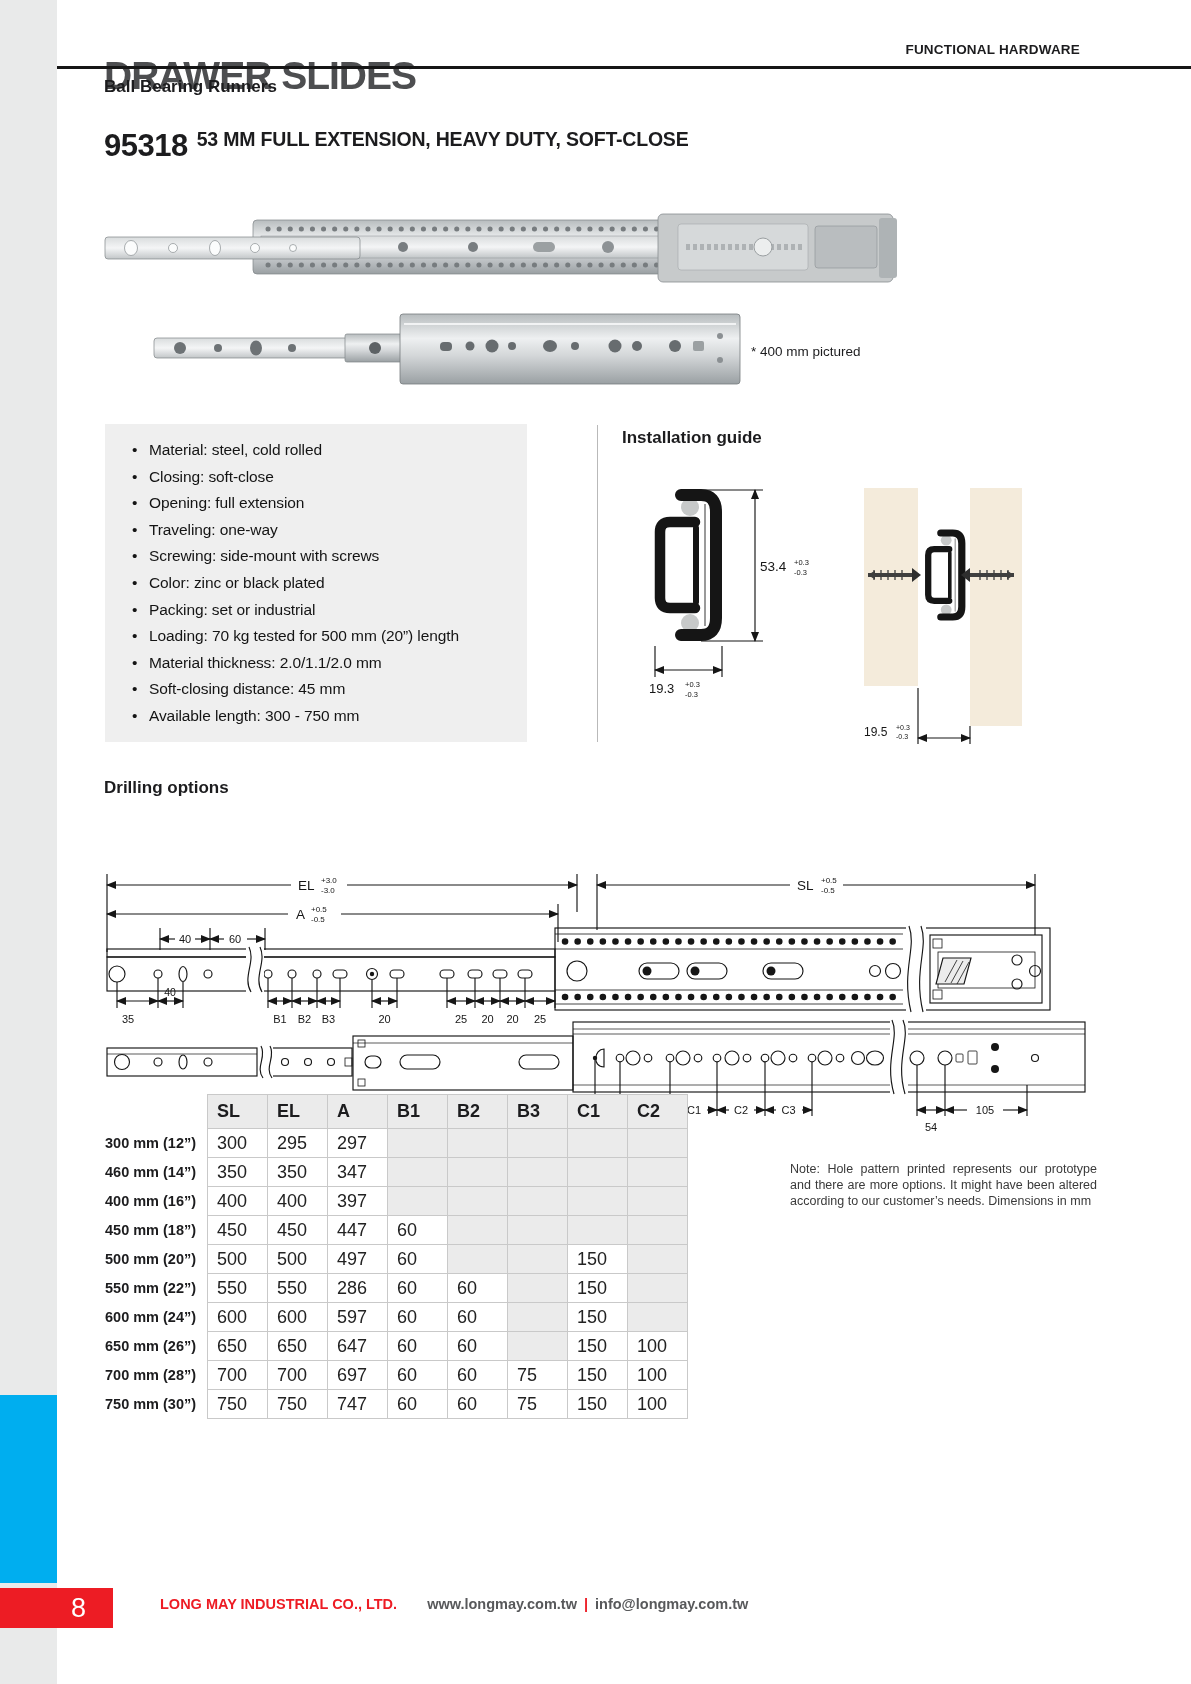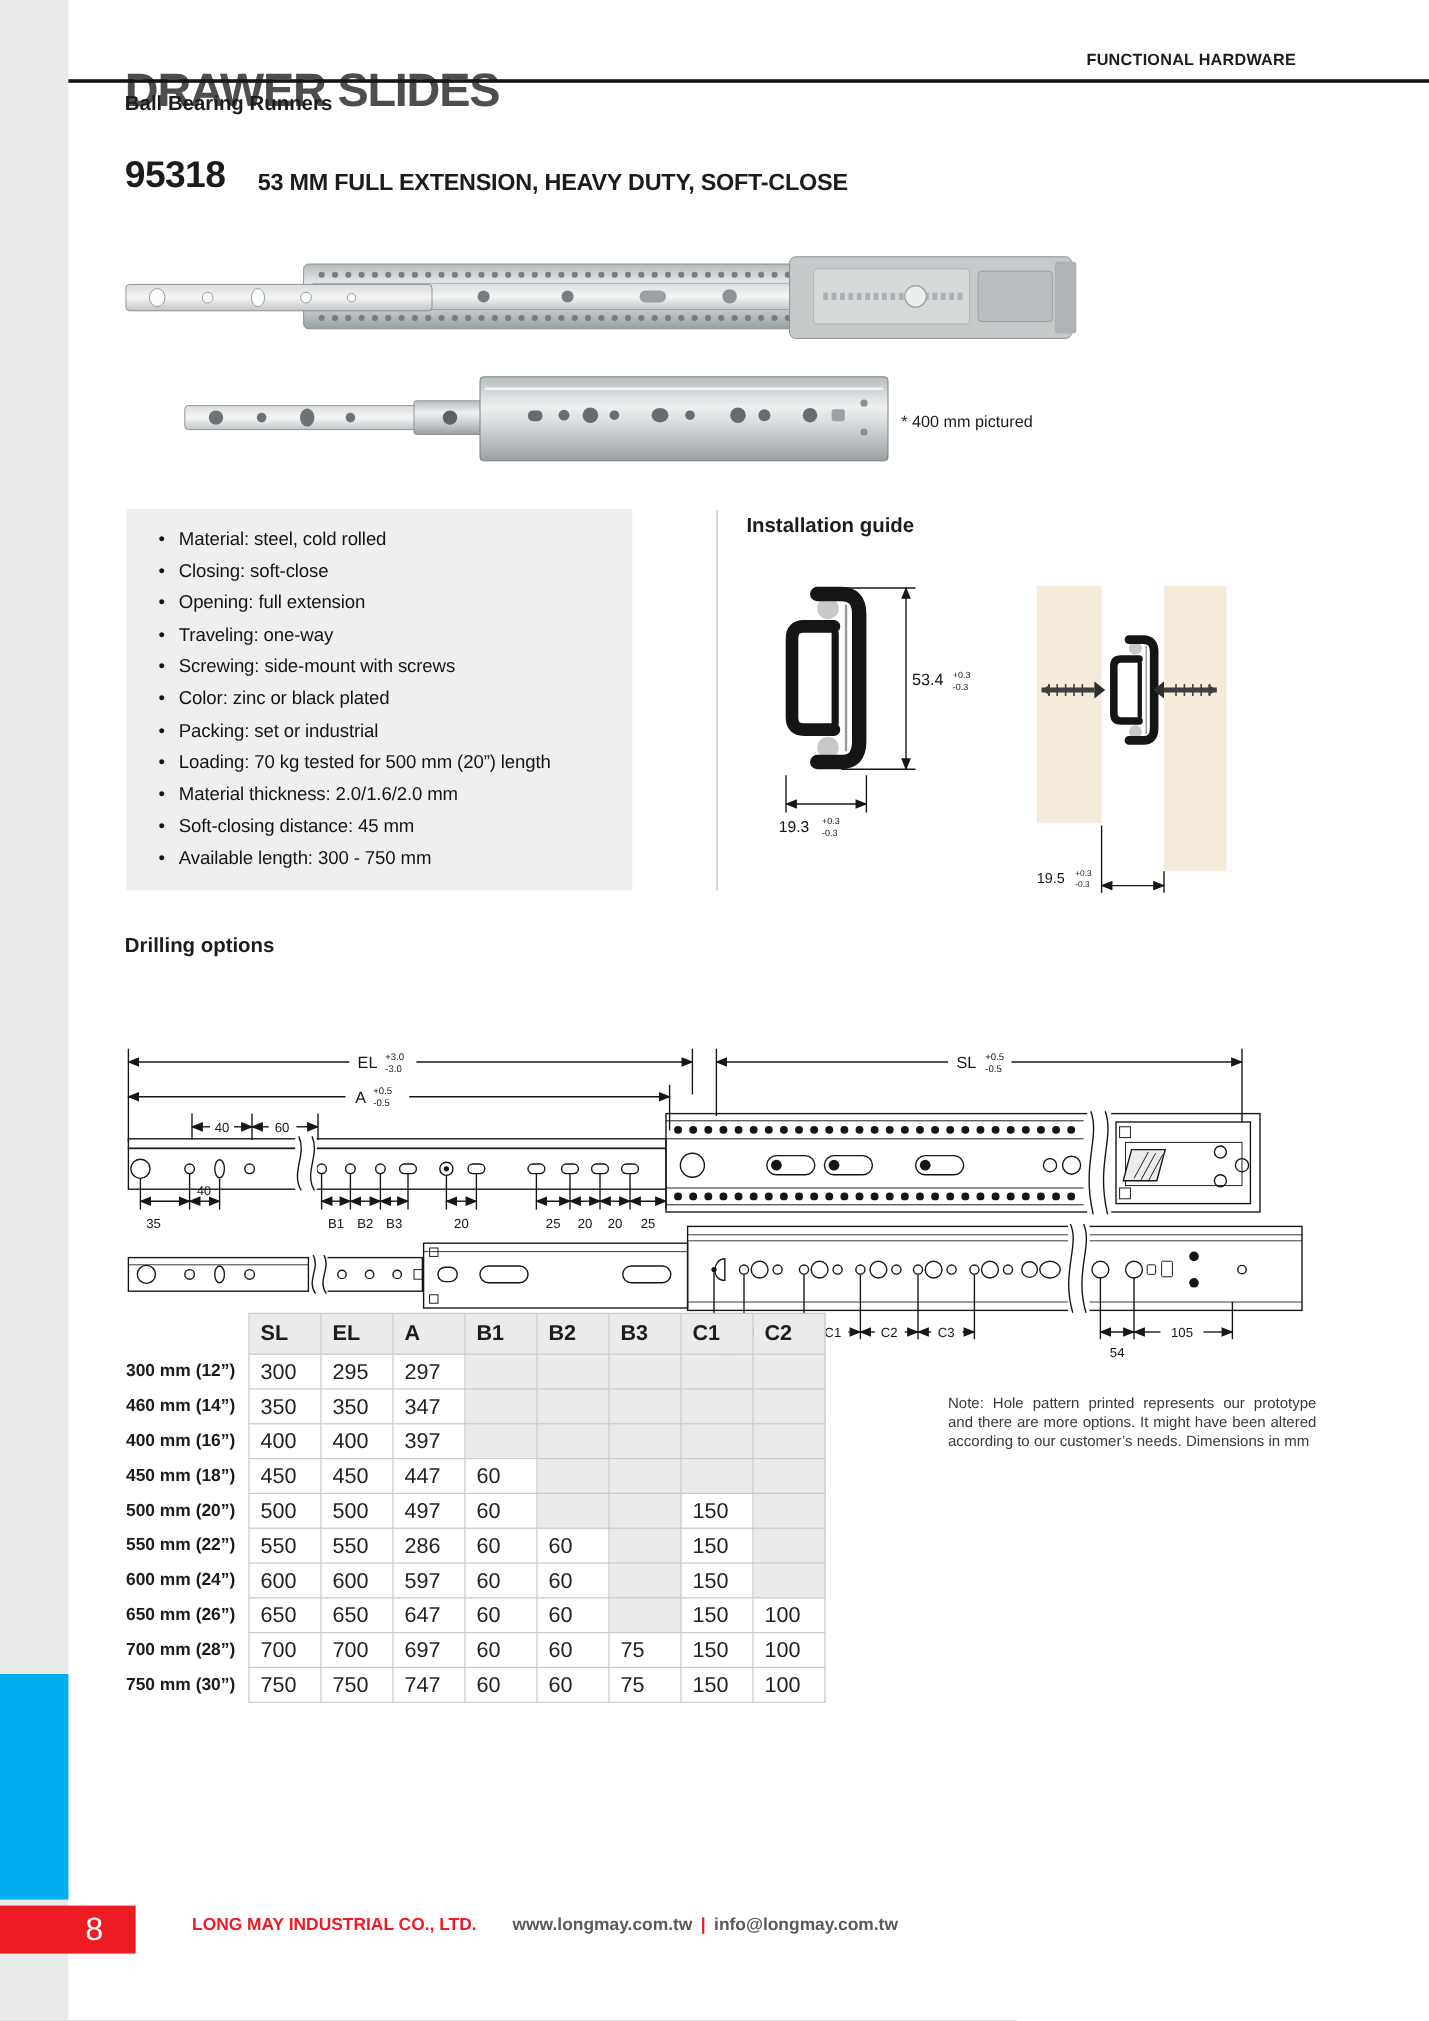--- a/index.html
+++ b/index.html
@@ -13,21 +13,21 @@
   svg .fl { fill:#161616; stroke:none; }
 
   .side-strip { left:0; top:0; width:57px; height:1684px; background:#E9EAEA; }
   .blue-block { left:0; top:1395px; width:57px; height:188px; }
   .page-badge { left:0; top:1588px; width:113px; height:40px; color:#fff; font-size:27px; line-height:40px; text-align:right; padding-right:27px; }
 
   .main-title { left:104px; top:22px; font-size:39px; font-weight:bold; letter-spacing:-1px; color:#4D4E50;margin-top:32px; }
   .category { top:42px; right:111px; font-size:13.5px; font-weight:bold; color:#1c1c1e; letter-spacing:0.2px;margin-left:14px; }
   .head-rule { left:57px; top:66px; width:1134px; height:3px; background:#161616; }
   .subtitle { left:104px; top:77px; font-size:17px; font-weight:bold; }
-  .prod-line { left:104px; top:128px; display:flex; align-items:flex-end; gap:27px; }
+  .prod-line { left:104px; top:128px; display:flex; align-items:flex-start; gap:9px; }
   .prod-code { font-size:31px; font-weight:bold; letter-spacing:-0.5px; }
   .prod-name { font-size:19.5px; font-weight:bold; letter-spacing:-0.2px; }
   .photo-caption { left:751px; top:344px; font-size:13.5px; }
 
   .spec-box { left:105px; top:424px; width:422px; height:318px; background:#EFEFEF; }
   .spec-box ul { padding:13px 0 0 27px; }
   .spec-box li { list-style:none; position:relative; padding-left:17px; font-size:15.5px; line-height:26.6px; letter-spacing:-0.1px; color:#141414; }
   .spec-box li::before { content:"\2022"; position:absolute; left:0; top:0; }
   .col-divider { left:597px; top:425px; width:1px; height:317px; background:#b9b9b9; }
   .install-heading { left:622px; top:428px; font-size:17px; font-weight:bold; }
@@ -136,21 +136,21 @@
     <ul>
 
     <li>Material: steel, cold rolled</li>
         <li>Closing: soft-close</li>
         <li>Opening: full extension</li>
         <li>Traveling: one-way</li>
         <li>Screwing: side-mount with screws</li>
         <li>Color: zinc or black plated</li>
         <li>Packing: set or industrial</li>
         <li>Loading: 70 kg tested for 500 mm (20”) length</li>
-        <li>Material thickness: 2.0/1.6/2.0 mm</li>
+        <li>Material thickness: 2.0/1.1/2.0 mm</li>
         <li>Soft-closing distance: 45 mm</li>
         <li>Available length: 300 - 750 mm</li>
       </ul>
   </div>
   <div class="abs col-divider"></div>
 
   <div class="abs install-heading">Installation guide</div>
 
   <svg class="abs" style="left:605px;top:472px" width="240" height="285" viewBox="0 0 240 285">
     <defs>

